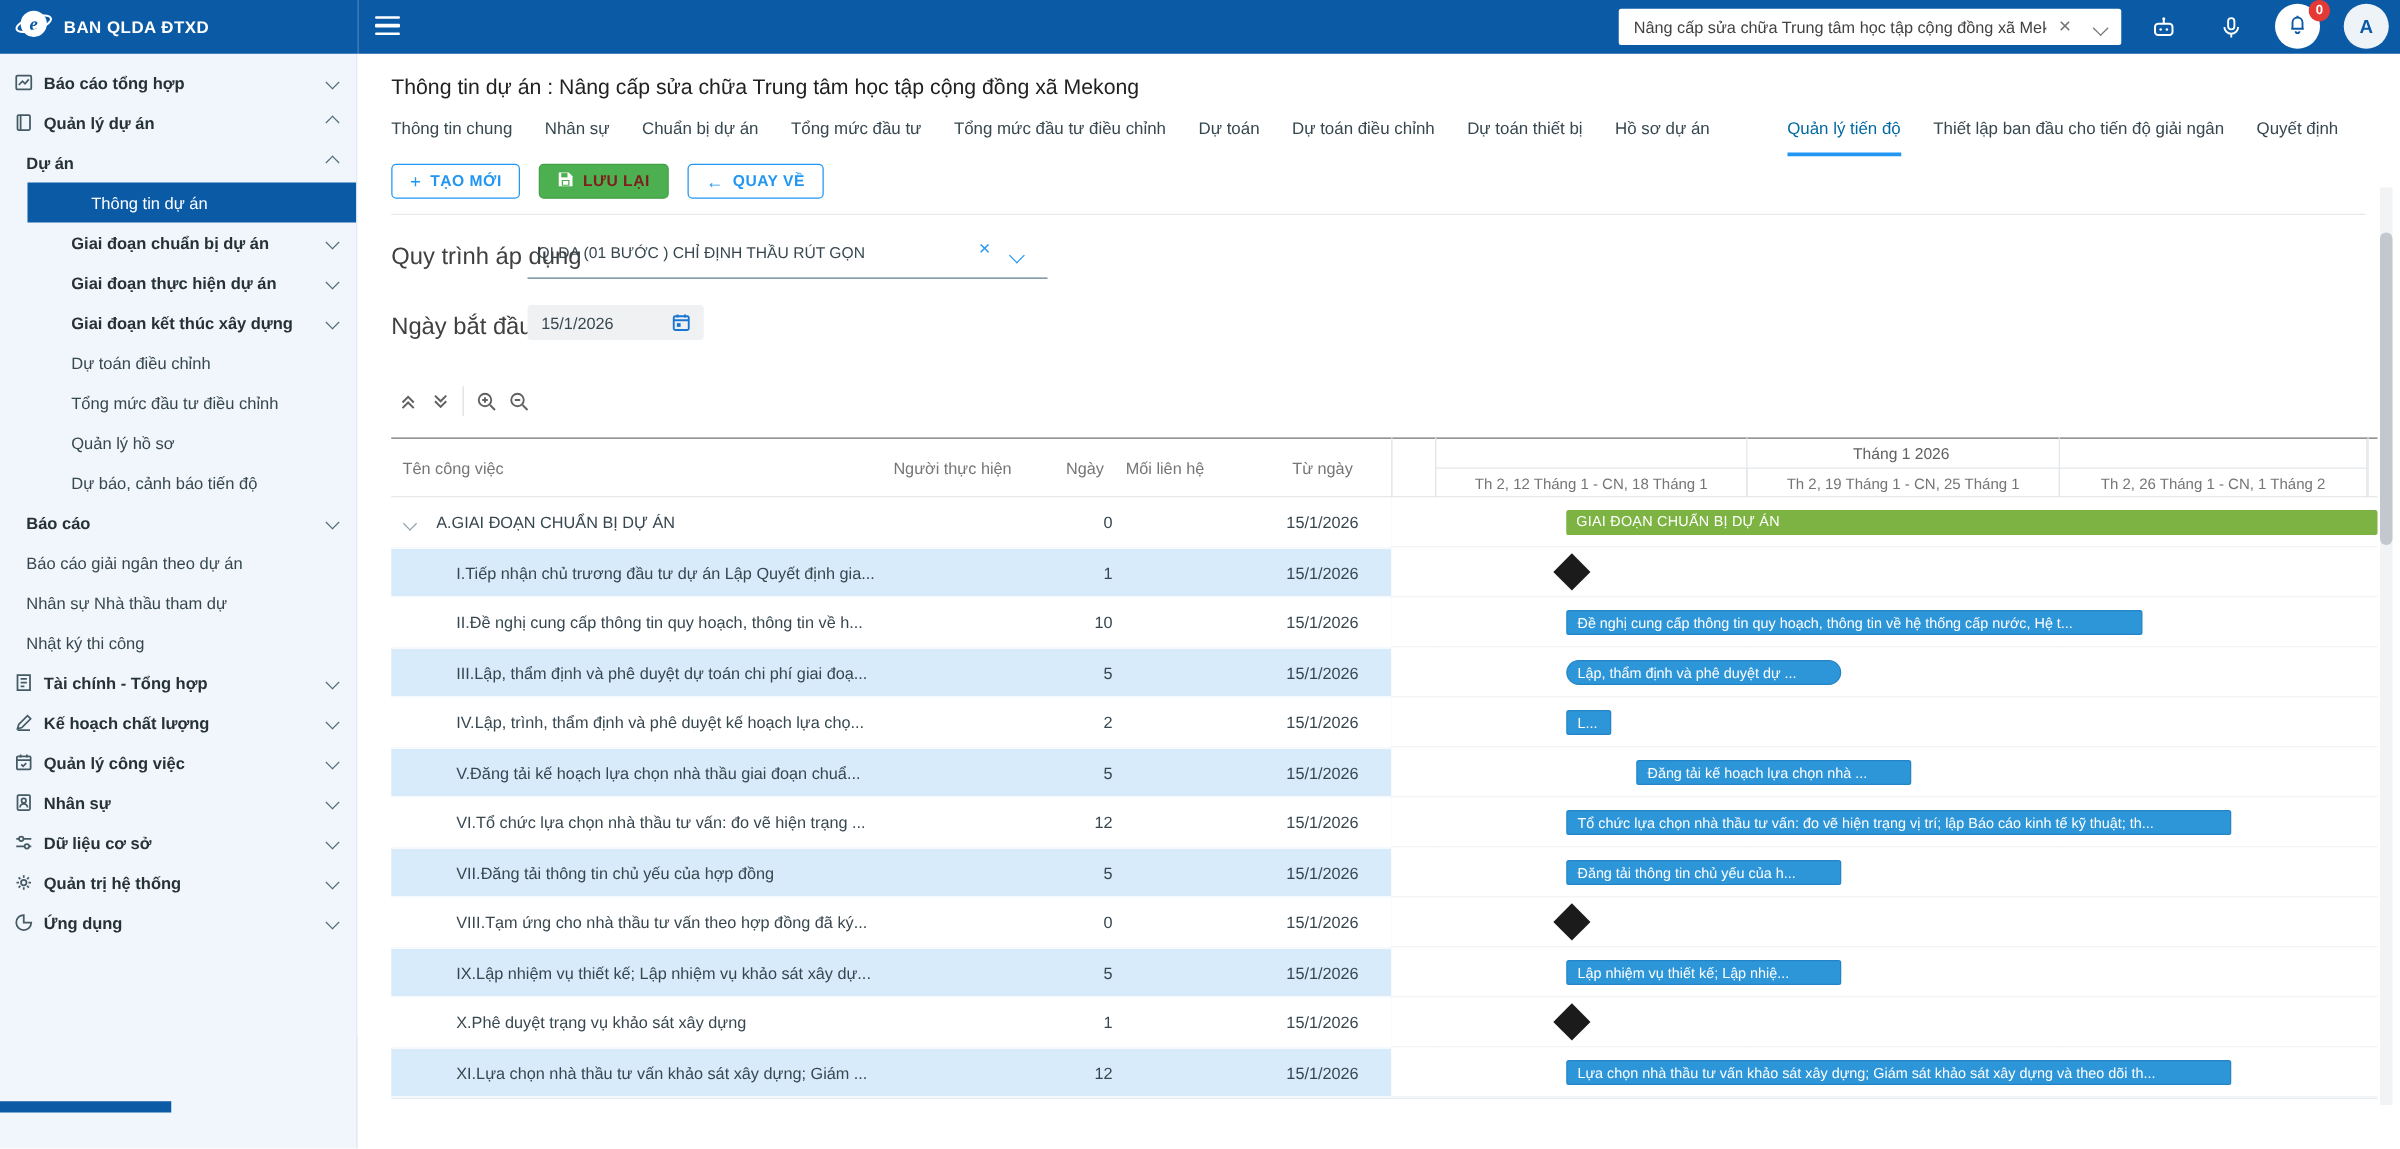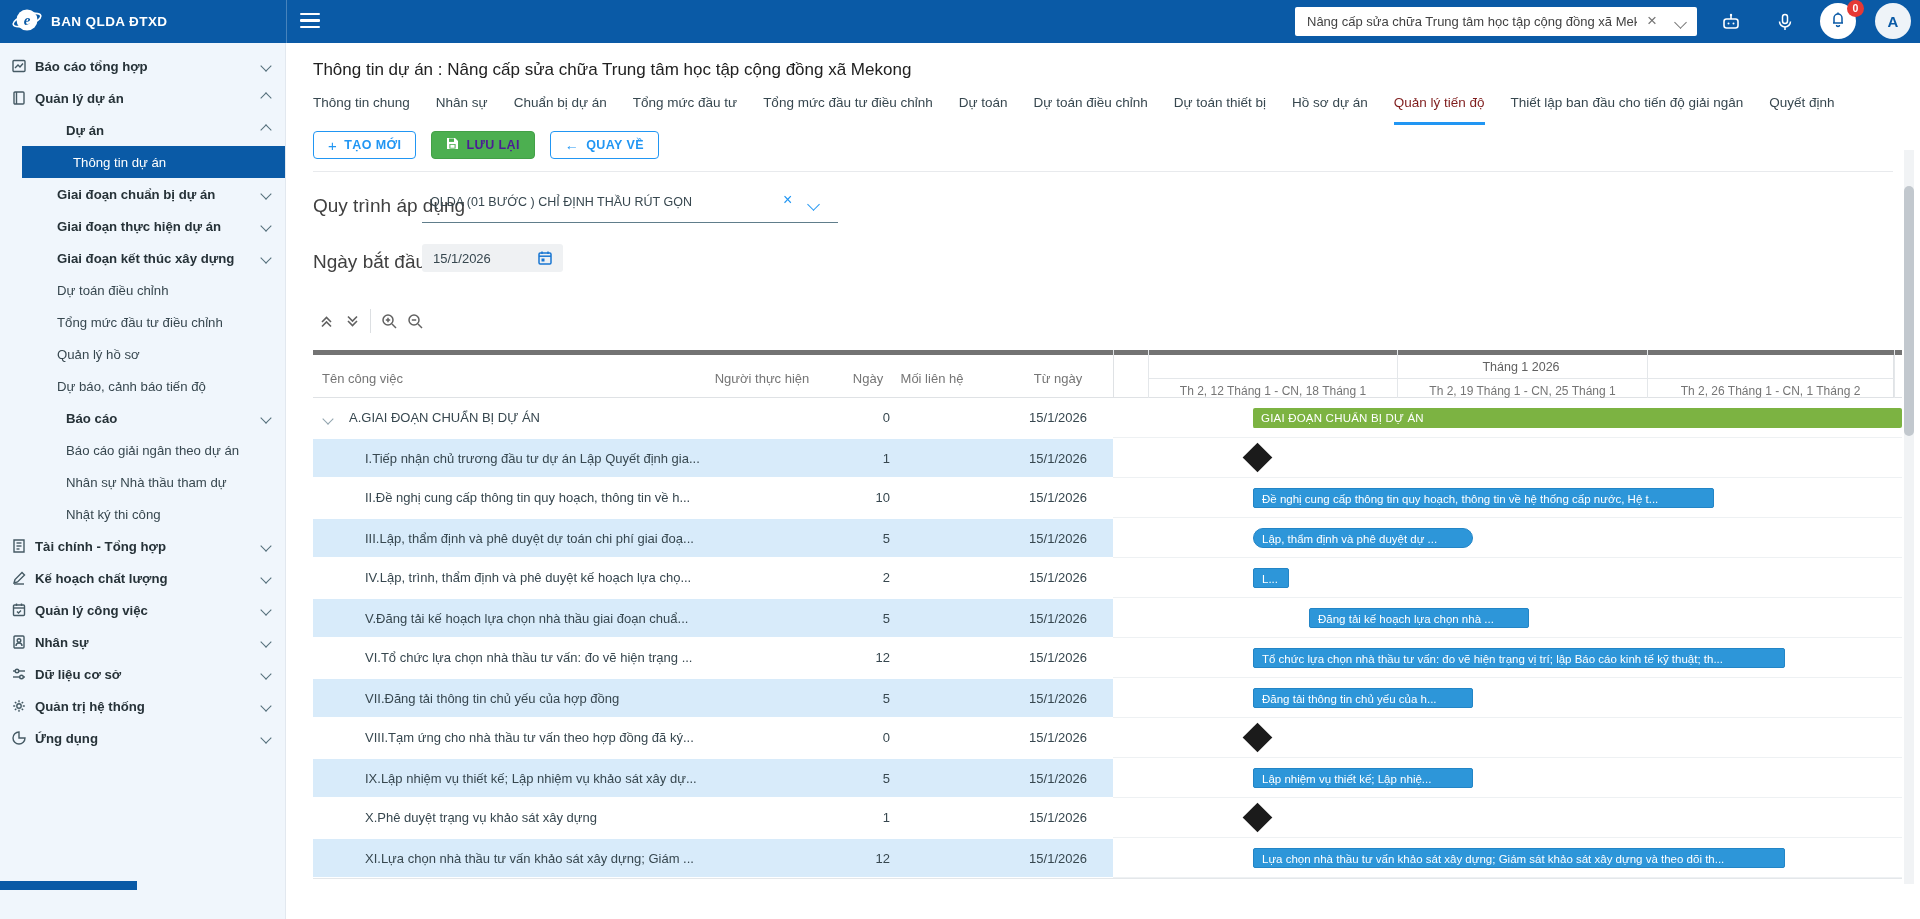--- a/index.html
+++ b/index.html
@@ -27,54 +27,54 @@
   .badge{position:absolute;left:27px;top:-3px;min-width:17px;height:17px;border-radius:9px;background:#e53935;
          color:#fff;font-size:10.5px;line-height:17px;text-align:center;font-weight:bold;padding:0 2px;box-sizing:border-box;}
   .avatar{position:absolute;left:1875px;top:3px;width:36px;height:36px;background:#eef3f8;border-radius:50%;
           color:#0a5aa6;font-weight:bold;font-size:15px;display:flex;align-items:center;justify-content:center;cursor:pointer;}
   
   .sidebar{position:absolute;left:0;top:43px;width:286px;height:876px;background:#f0f6fc;border-right:1px solid #e2e8ef;
            box-sizing:border-box;padding-top:7px;overflow:hidden;}
   .sb-item{height:32px;display:flex;align-items:center;font-size:13.2px;color:#37474f;cursor:pointer;box-sizing:border-box;}
   .sb-item.b .sb-lb{font-weight:bold;color:#263238;}
   .sb-item.lvl1{padding-left:10px;}
-  .sb-item.lvl2{padding-left:66px;}
+  .sb-item.lvl2{padding-left:21px;}
   .sb-item.lvl3{padding-left:57px;}
   .sb-item .sb-ic{width:17px;height:17px;margin-right:8px;display:inline-flex;align-items:center;justify-content:center;}
   .sb-item .chev{width:7px;height:7px;border-color:#546e7a;border-width:1.7px;margin-left:auto;margin-right:15px;flex:none;}
   .sb-item.sel{background:#0a5aa6;margin-left:22px;padding-left:51px;}
   .sb-item.sel .sb-lb{color:#fff;}
   .sb-hthumb{position:absolute;left:0;top:881px;width:137px;height:9px;background:#0a5aa6;}
   
   .main{position:absolute;left:286px;top:43px;width:1634px;height:785px;background:#fff;}
   .page-title{position:absolute;left:27px;top:17px;font-size:17px;color:#212121;font-weight:500;}
   .tabbar{position:absolute;left:27px;top:52px;display:flex;gap:26px;height:30px;}
   .tab{font-size:13.5px;color:#37474f;padding-bottom:9px;cursor:pointer;white-space:nowrap;position:relative;}
-  .tab.active{color:#7f1d1d;}
+  .tab.active{color:#0369a1;margin-left:36px;}
   .tab.active::after{content:"";position:absolute;left:0;right:0;bottom:0;height:3px;background:#2196f3;}
   .btnrow{position:absolute;left:27px;top:88px;display:flex;gap:15px;}
   .btn{height:28px;border-radius:4px;display:flex;align-items:center;gap:7px;padding:0 14px;font-size:12.5px;
        font-weight:bold;letter-spacing:.4px;cursor:pointer;box-sizing:border-box;}
   .btn.outline{border:1px solid #2196f3;color:#2196f3;background:#fff;}
-  .btn.green{background:#4caf50;color:#4c1d95;border:1px solid #43a047;}
+  .btn.green{background:#4caf50;color:#7f1d1d;border:1px solid #43a047;}
   .divider{position:absolute;left:27px;top:128px;width:1580px;height:1px;background:#e8eaed;}
   .flabel{position:absolute;left:27px;font-size:19px;color:#404040;}
   .sel-value{position:absolute;left:144px;top:152px;font-size:12.5px;color:#37474f;cursor:pointer;}
   .sel-underline{position:absolute;left:136px;top:179px;width:416px;height:1px;background:#607d8b;}
   .sel-clear{position:absolute;left:497px;top:148px;color:#2196f3;font-size:16px;cursor:pointer;}
   .sel-chev{position:absolute;left:523px;top:155px;border-color:#2196f3;cursor:pointer;}
   .datebox{position:absolute;left:136px;top:201px;width:141px;height:28px;background:#eff1f3;border-radius:3px;cursor:text;}
   .date-value{position:absolute;left:11px;top:7px;font-size:13px;color:#37474f;}
   .date-ic{position:absolute;right:10px;top:6px;cursor:pointer;}
   
   .gantt{position:absolute;left:27px;top:257px;width:1589px;height:579px;}
   .gt-toolbar{position:absolute;left:0;top:8px;height:26px;display:flex;align-items:center;}
   .gt-ic{width:26px;height:22px;display:flex;align-items:center;justify-content:center;cursor:pointer;}
   .gt-sep{width:1px;height:24px;background:#dcdfe2;margin:0 5px;}
-  .g-head{position:absolute;left:0;top:50px;width:1589px;height:48px;border-top:5px solid #737373;border-bottom:1px solid #dfe2e5;box-sizing:border-box;}
+  .g-head{position:absolute;left:0;top:50px;width:1589px;height:48px;border-top:1px solid #737373;border-bottom:1px solid #dfe2e5;box-sizing:border-box;}
   .g-col{position:absolute;top:0;height:48px;line-height:48px;font-size:13px;color:#757575;}
   .c-name{left:9px;}
   .c-assignee{left:369px;width:160px;text-align:center;}
   .c-days{left:505px;width:100px;text-align:center;}
   .c-rel{left:559px;width:120px;text-align:center;}
   .c-from{left:700px;width:90px;text-align:center;}
   .c-rel{left:559px;}
   .month-cell{position:absolute;left:835px;top:0;width:746px;height:24px;line-height:24px;text-align:center;
               font-size:12.5px;color:#616161;border-left:1px solid #e0e3e6;border-right:1px solid #e0e3e6;
               border-bottom:1px solid #e4e7ea;box-sizing:border-box;}

